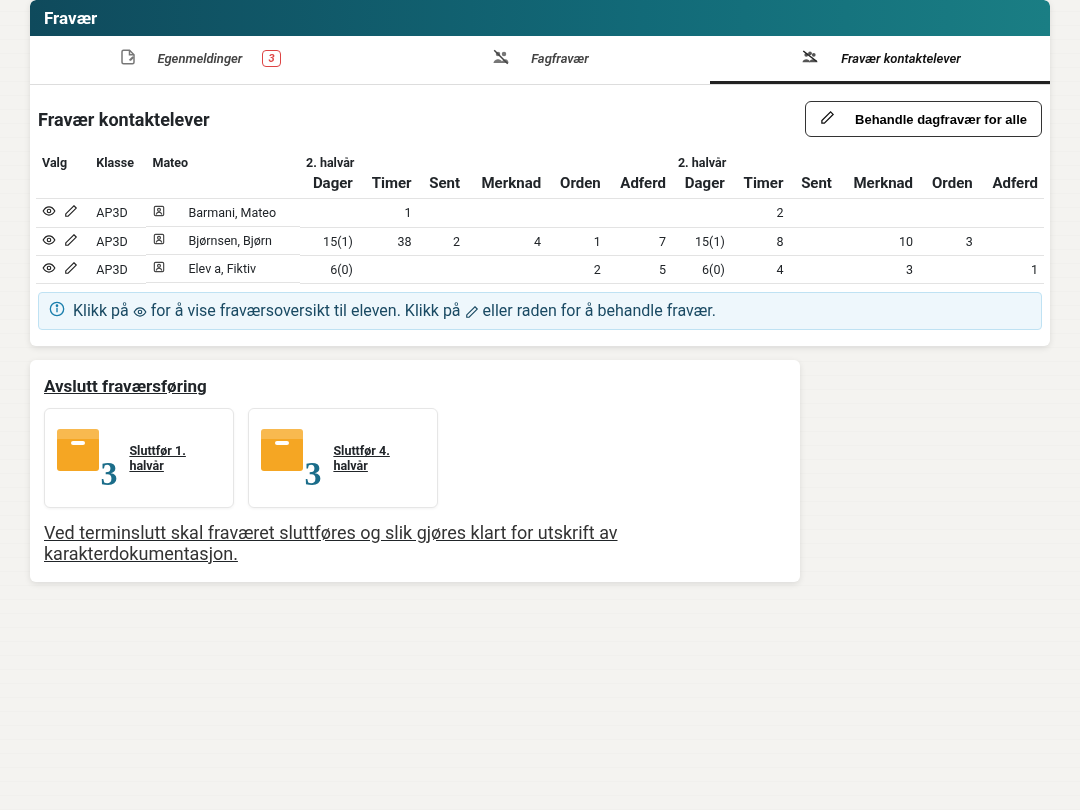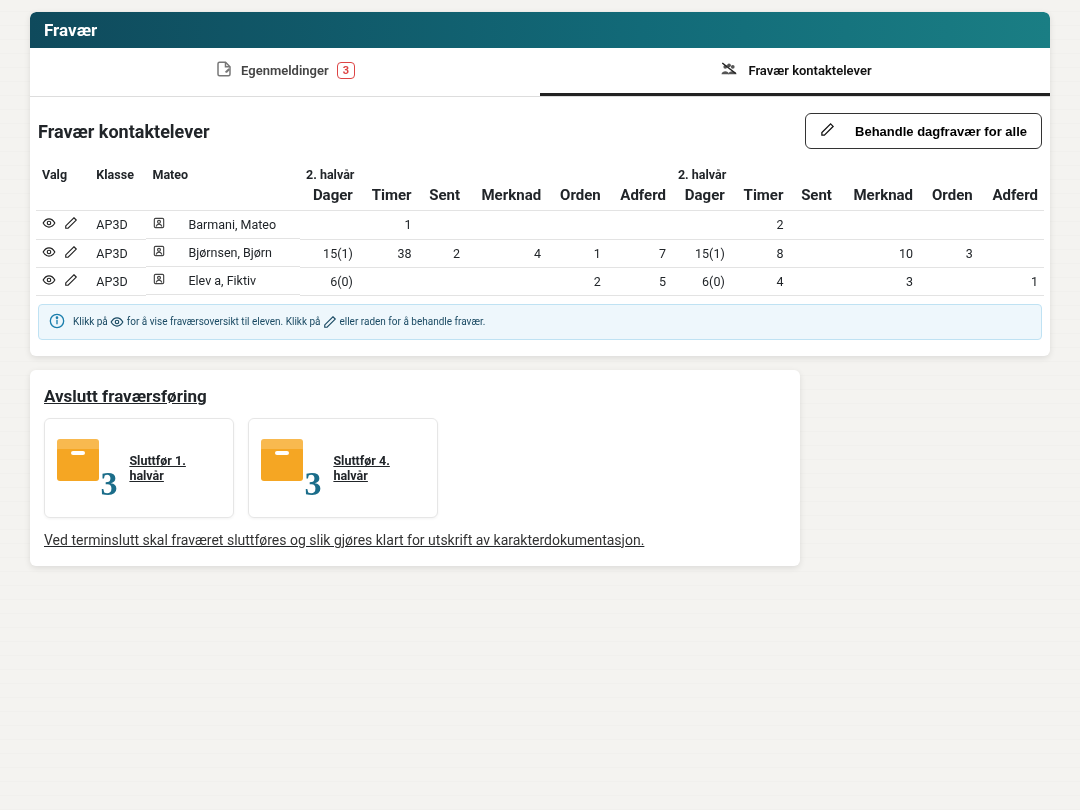--- a/index.html
+++ b/index.html
@@ -4,21 +4,21 @@
 <style>
   * { box-sizing: border-box; margin: 0; padding: 0; }
   body {
     font-family: -apple-system, BlinkMacSystemFont, "Segoe UI", Roboto, Arial, sans-serif;
     background: #f4f3f0;
     font-size: 13px;
     color: #212529;
   }
   .page {
     width: 1080px;
-    margin: 12px auto;
+    margin: 0 auto;
     padding: 0 30px 30px 30px;
     position: relative;
   }
   .wave-bg {
     position: fixed;
     inset: 0;
     z-index: -1;
     background:
      repeating-linear-gradient(
         0deg,
@@ -48,27 +48,28 @@
   .tabs {
     display: flex;
     border-bottom: 1px solid #ddd;
     background: #fff;
   }
   .tab {
     flex: 1;
     display: flex;
     align-items: center;
     justify-content: center;
-    gap: 8px;
+    gap: 20px;
     padding: 12px 8px;
     font-size: 13px;
     font-weight: 600;
     color: #444;
     cursor: pointer;
     border-bottom: 3px solid transparent;
+    font-style: italic;
   }
   .tab.active {
     border-bottom-color: #222;
     color: #111;
   }
   .tab .icon { color: #777; }
   .badge-count {
     display: inline-block;
     min-width: 18px;
     padding: 1px 5px;
@@ -132,21 +133,21 @@
   .act-icons svg, .elev svg { width:14px; height:14px; }
   .info-banner {
     display:flex;
     align-items:center;
     gap:8px;
     border: 1px solid #bfe2f3;
     background: #eef7fc;
     border-radius: 4px;
     padding: 8px 10px;
     margin: 8px 8px 12px 8px;
-    font-size: 10px;
+    font-size: 16px;
     color: #1a4a63;
   }
   .info-banner svg.inline { width:14px; height:14px; vertical-align:middle; display:inline; }
   .sub-card {
     padding: 16px 29px 18px 14px;
     text-decoration: underline;
   }
   .sub-title {
     font-size: 17px;
     font-weight: 700;
@@ -206,21 +207,21 @@
   }
   .tile-icon .num3 {
     position:absolute;
     right:0; bottom:-4px;
     font-size:34px;
     font-weight:700;
     color:#1b6d8a;
     font-family: Georgia, serif;
   }
   .tile-label { font-weight:700; font-size:12.5px; }
-  .muted { font-size:14px; color:#333; }
+  .muted { font-size:18px; color:#333; }
   .card.content { padding-bottom: 4px; }
   .card.content .table-wrap { padding: 0 6px; }
 </style>
 </head>
 <body>
 
 <div class="wave-bg"></div>
 
 <div class="page">
 
@@ -231,20 +232,32 @@
       <div class="tab">
         <span class="icon">
           <svg width="18" height="18" viewBox="0 0 24 24" fill="none" stroke="#777" stroke-width="2">
               <path d="M14 3H6a2 2 0 0 0-2 2v14a2 2 0 0 0 2 2h12a2 2 0 0 0 2-2V9z"></path>
               <path d="M14 3v6h6"></path>
               <path d="M16 17l4-4-2-2-4 4v2z" fill="#777" stroke="none"></path>
             </svg>
         </span>
         <span>Egenmeldinger</span>
         <span class="badge-count">3</span>
+      </div>
+      <div class="tab">
+        <span class="icon">
+          <svg width="20" height="18" viewBox="0 0 24 24" fill="#777">
+              <circle cx="8" cy="8" r="3"></circle>
+              <circle cx="16" cy="8" r="3"></circle>
+              <path d="M2 20c0-3 4-5 6-5s6 2 6 5H2z"></path>
+              <path d="M12 20c1-3 4-5 6-5s4 2 4 5h-10z"></path>
+              <line x1="3" y1="3" x2="21" y2="21" stroke="#444" stroke-width="2"></line>
+            </svg>
+        </span>
+        <span>Fagfravær</span>
       </div>
       <div class="tab active">
         <span class="icon">
           <svg width="22" height="18" viewBox="0 0 24 24" fill="#555">
               <circle cx="7" cy="9" r="2.5"></circle>
               <circle cx="12" cy="7" r="2.5"></circle>
               <circle cx="17" cy="9" r="2.5"></circle>
               <path d="M2 19c0-2.5 3-4 5-4s5 1.5 5 4H2z"></path>
               <path d="M11 19c0-2.5 3-4 5-4s6 1.5 6 4H11z"></path>
               <line x1="3" y1="4" x2="21" y2="18" stroke="#222" stroke-width="2"></line>

